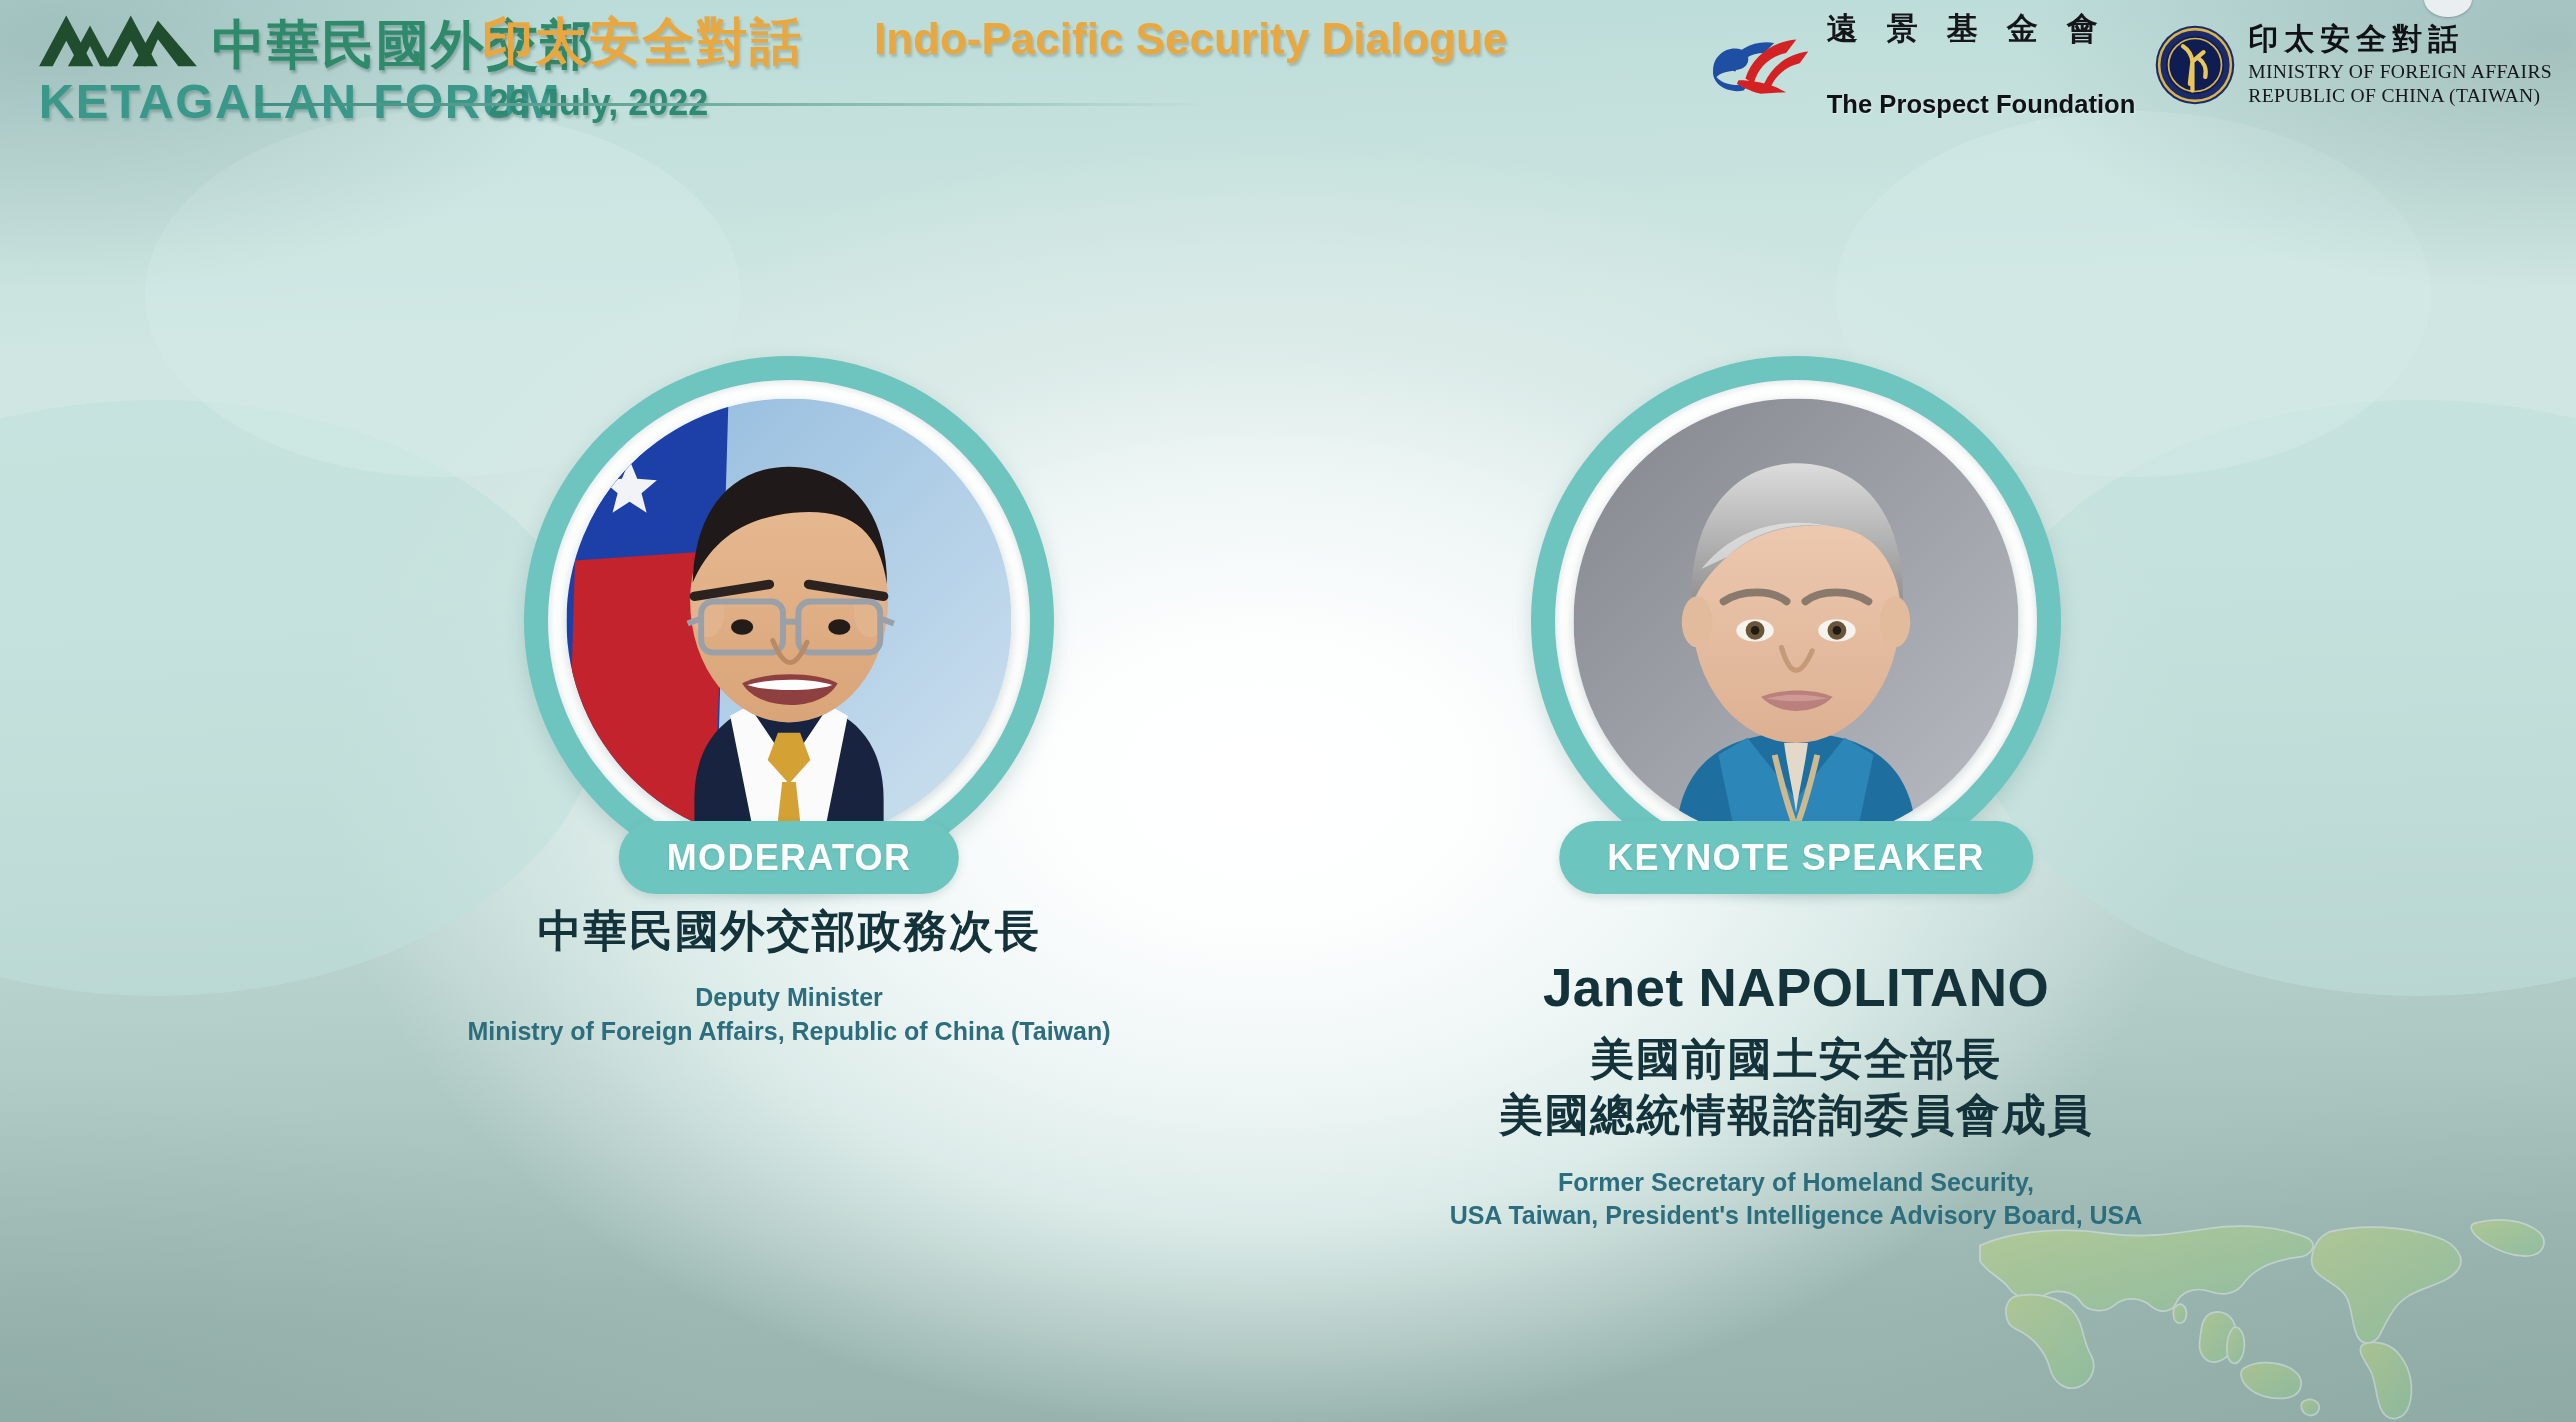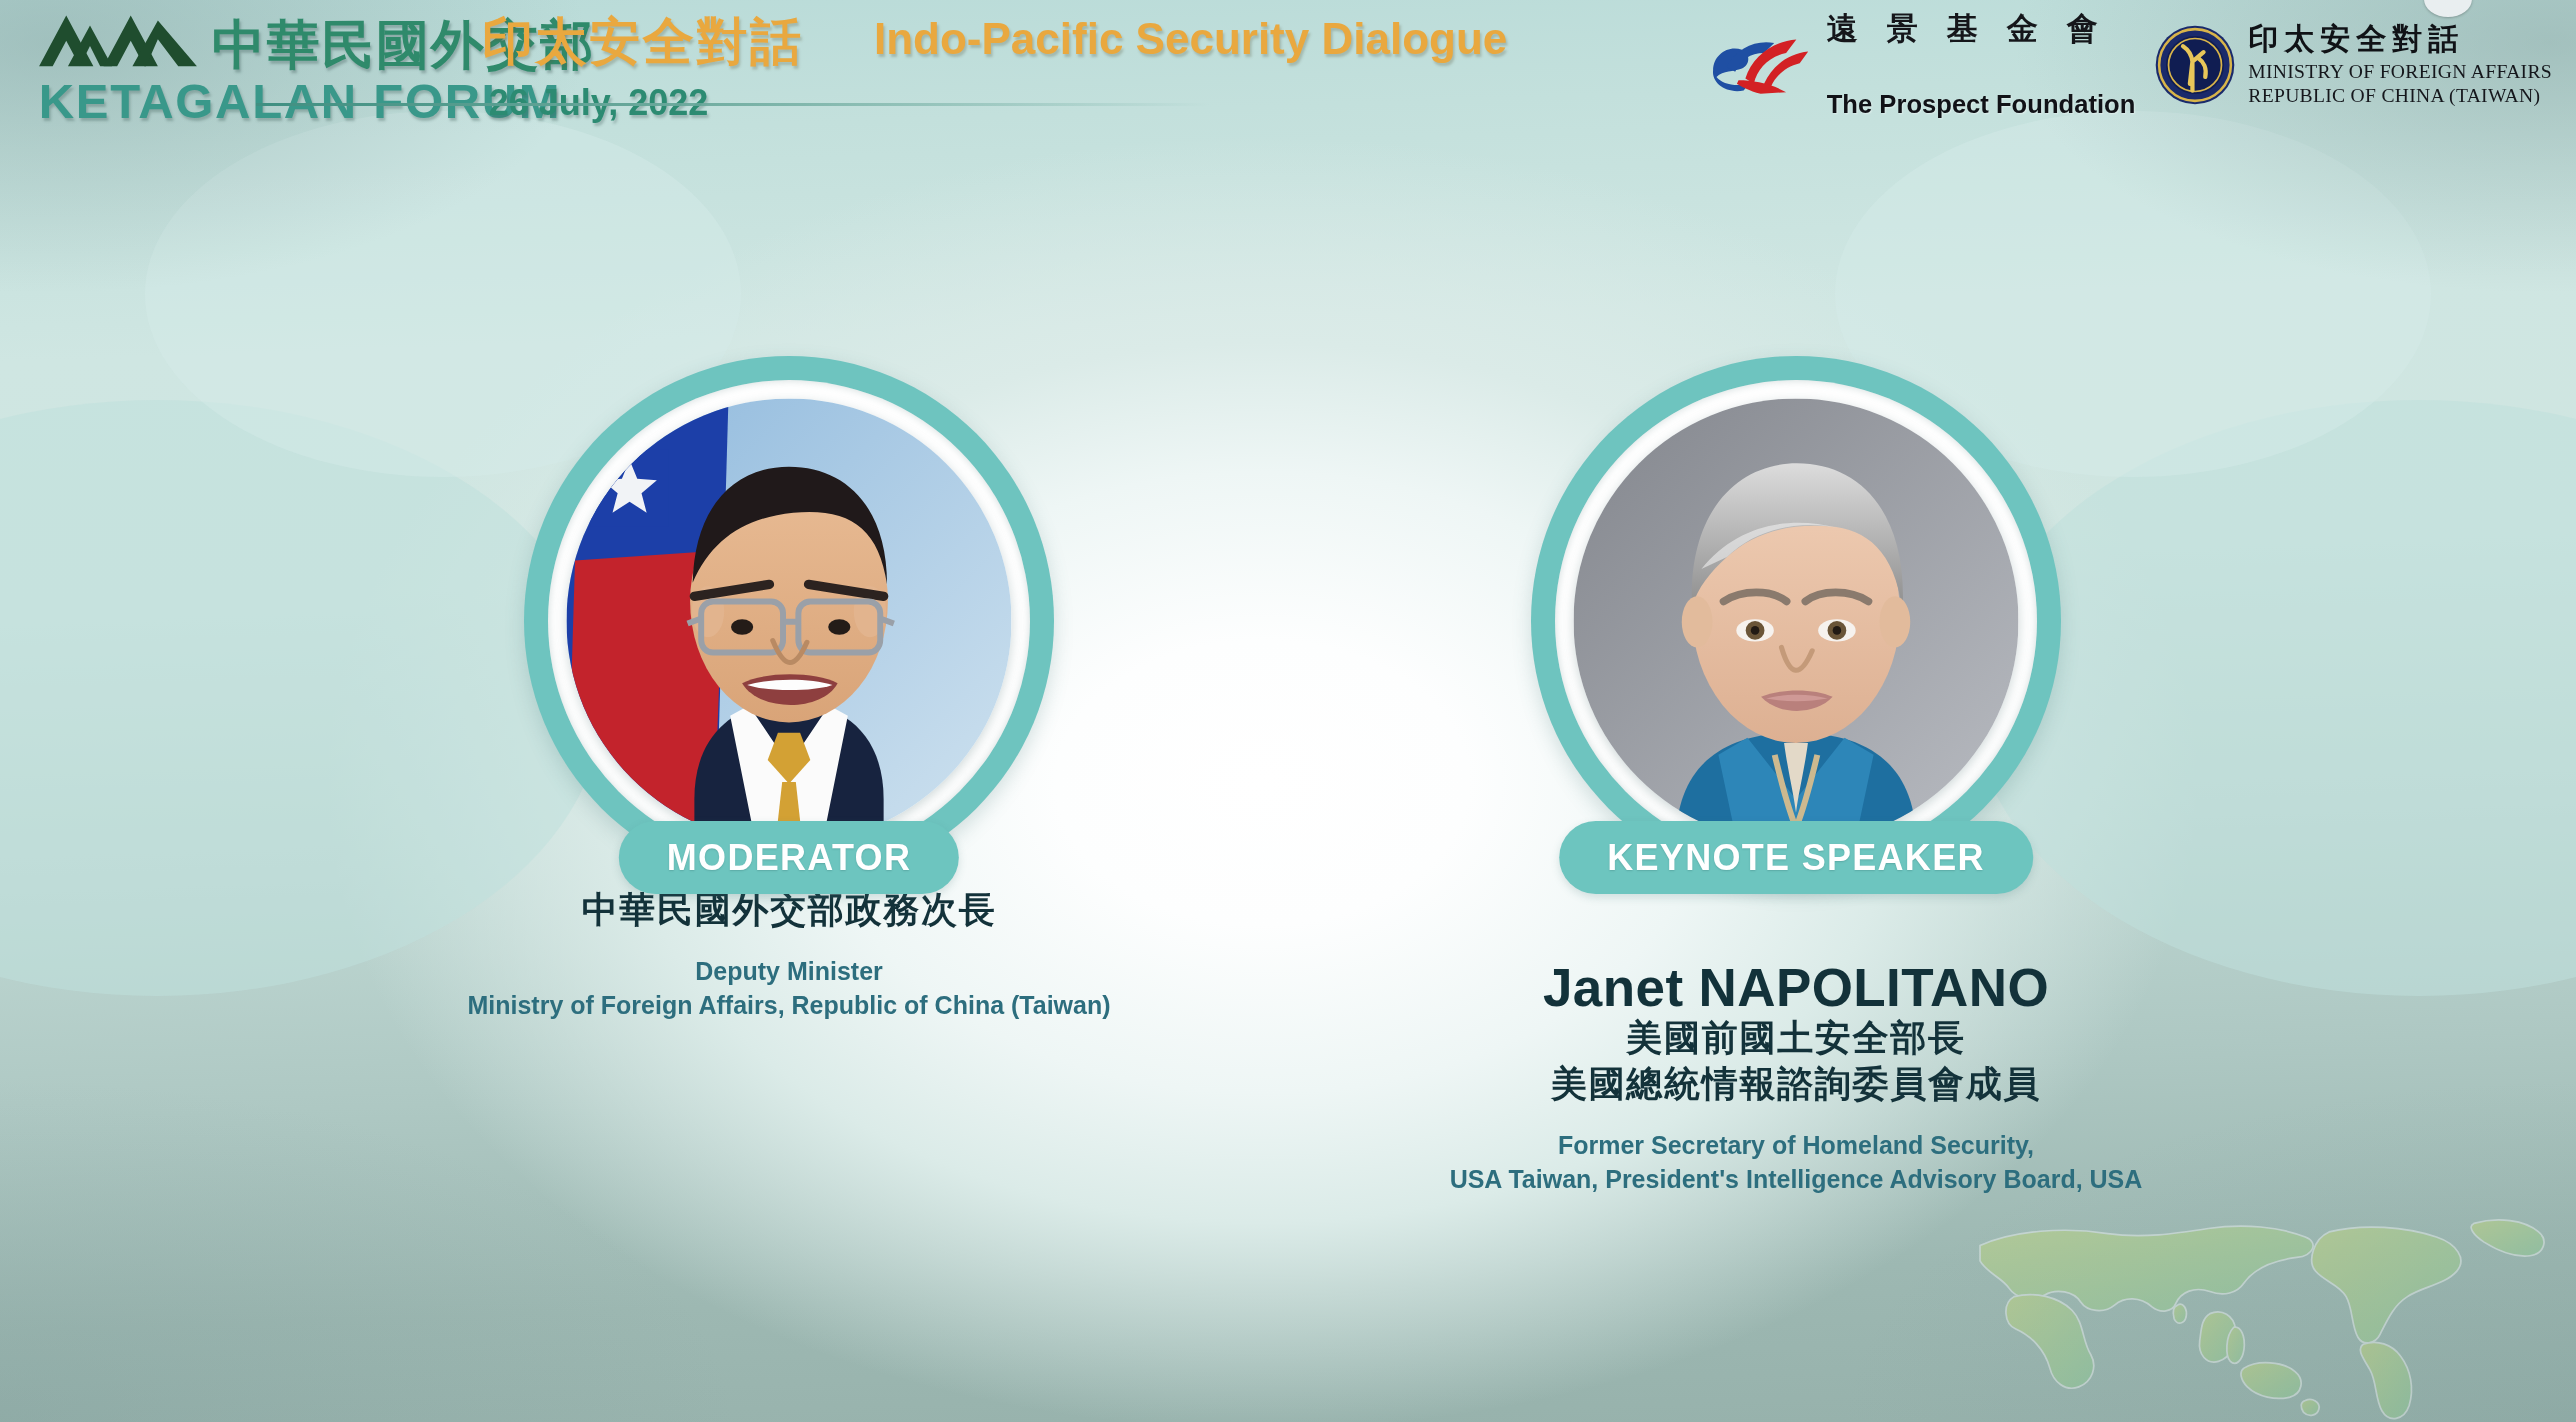--- a/index.html
+++ b/index.html
@@ -154,21 +154,21 @@
     box-shadow:0 3.4px 8.5px rgba(70,120,120,.20);
   }
   .badge span{ color:#fff; font-size:36px; font-weight:700; letter-spacing:1.3px;
                text-shadow:0 0.9px 1.7px rgba(40,90,90,.25); }
 
   .name-line{ margin-top:75px; line-height:1; white-space:nowrap; }
   .name-cn{ font-size:56px; font-weight:700; color:#13323a; letter-spacing:3.4px; }
   .name-en{ font-size:44px; font-weight:700; color:#13323a; margin-left:13.6px; }
   .name-solo{ font-size:53px; font-weight:700; color:#13323a; letter-spacing:0.4px; }
 
-  .title-cn-line{ margin-top:1px; font-size:36px; font-weight:700; color:#13323a; letter-spacing:1.7px; line-height:1.28; }
+  .title-cn-line{ margin-top:17px; font-size:44px; font-weight:700; color:#13323a; letter-spacing:1.7px; line-height:1.28; }
   .title-en-line{ margin-top:22px; font-size:25px; font-weight:700; color:#2d6e7e; line-height:1.35; }
 
   
   #worldmap{ position:absolute; right:17px; bottom:1.7px; width:596px; height:213px; opacity:.38; }
 </style>
 </head>
 <body>
 
 <div id="stage">
 

